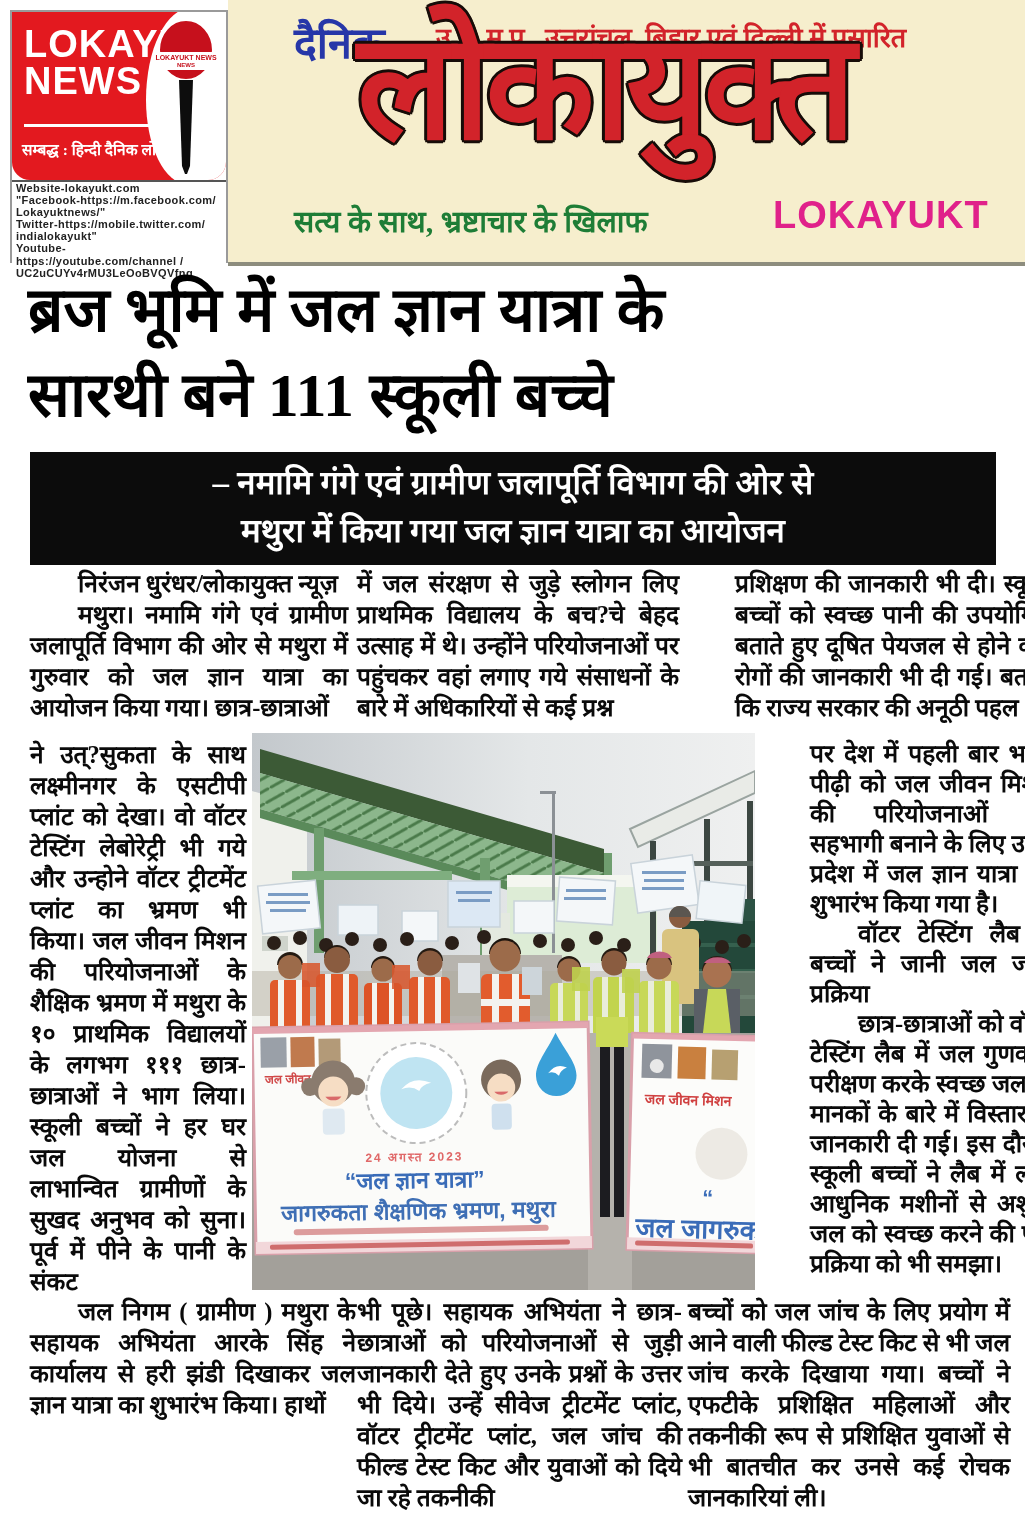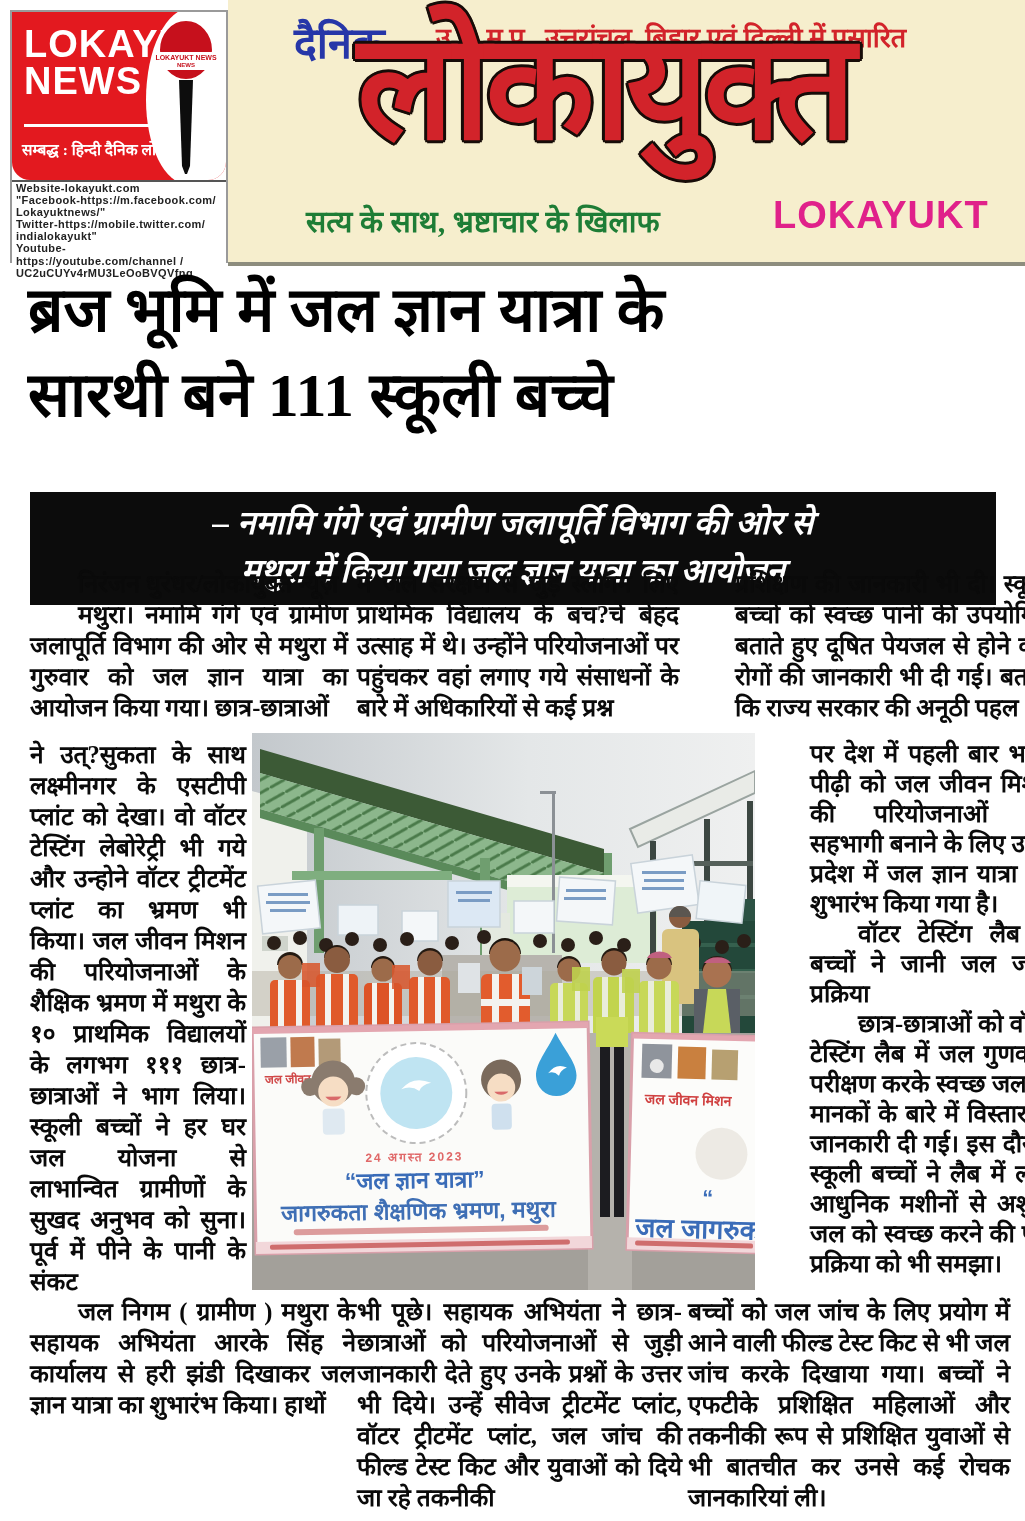--- a/index.html
+++ b/index.html
@@ -19,27 +19,27 @@
       padding:0 4px; white-space:pre-line; letter-spacing:0.4px; }
   .mic-svg { position:absolute; right:2px; top:4px; }
 
   
   .masthead { left:228px; top:0; width:797px; height:266px; background:#f6eecd; border-bottom:4px solid #8d8d7e; }
   .mh-daily { position:absolute; left:36px; top:12px; color:#2636a8; font-size:43px; font-weight:bold;margin-left:30px; }
   .mh-regions { position:absolute; left:208px; top:18px; color:#d2232a; font-size:27px; font-weight:bold; white-space:nowrap; }
   .mh-title { position:absolute; left:18px; top:14px; width:716px; text-align:center; color:#d2232a; font-size:142px; font-weight:bold;
       letter-spacing:-5px; line-height:1.05; transform:scaleY(1.04);
       text-shadow:3px 0 #170c08,-3px 0 #170c08,0 3px #170c08,0 -3px #170c08,2px 2px #170c08,-2px -2px #170c08,2px -2px #170c08,-2px 2px #170c08; }
-  .mh-slogan { position:absolute; left:66px; top:200px; color:#1e7d36; font-size:30px; font-weight:bold; white-space:nowrap;margin-left:12px; }
+  .mh-slogan { position:absolute; left:66px; top:200px; color:#1e7d36; font-size:30px; font-weight:bold; white-space:nowrap; }
   .mh-eng { position:absolute; left:545px; top:194px; color:#e0218a; font-family:"Liberation Sans",sans-serif; font-size:38px; font-weight:bold; letter-spacing:1px; }
 
   
   .headline { left:28px; top:268px; width:968px; color:#000; font-size:62px; font-weight:bold; line-height:1.37; }
   .subhead-box { left:30px; top:452px; width:966px; height:113px; background:#0c0c0c; color:#fff; text-align:center;
-      font-size:33px; font-weight:bold; font-style:italic; line-height:1.44; padding-top:8px;margin-top:40px; }
+      font-size:33px; font-weight:bold; line-height:1.44; padding-top:8px; }
 
   
   .btxt { color:#0a0a0a; font-size:24.5px; font-weight:700; line-height:31px; text-align:justify; }
   .indent { text-indent:48px; }
   #c1a { left:30px;  top:568px; width:318px; }
   #c1b { left:30px;  top:739px; width:216px; }
   #c1c { left:30px;  top:1296px; width:326px; }
   #c2a { left:357px; top:568px; width:322px; }
   #c2b { left:357px; top:1296px; width:325px; }
   #c3a { left:688px; top:568px; width:320px;margin-left:47px; }

